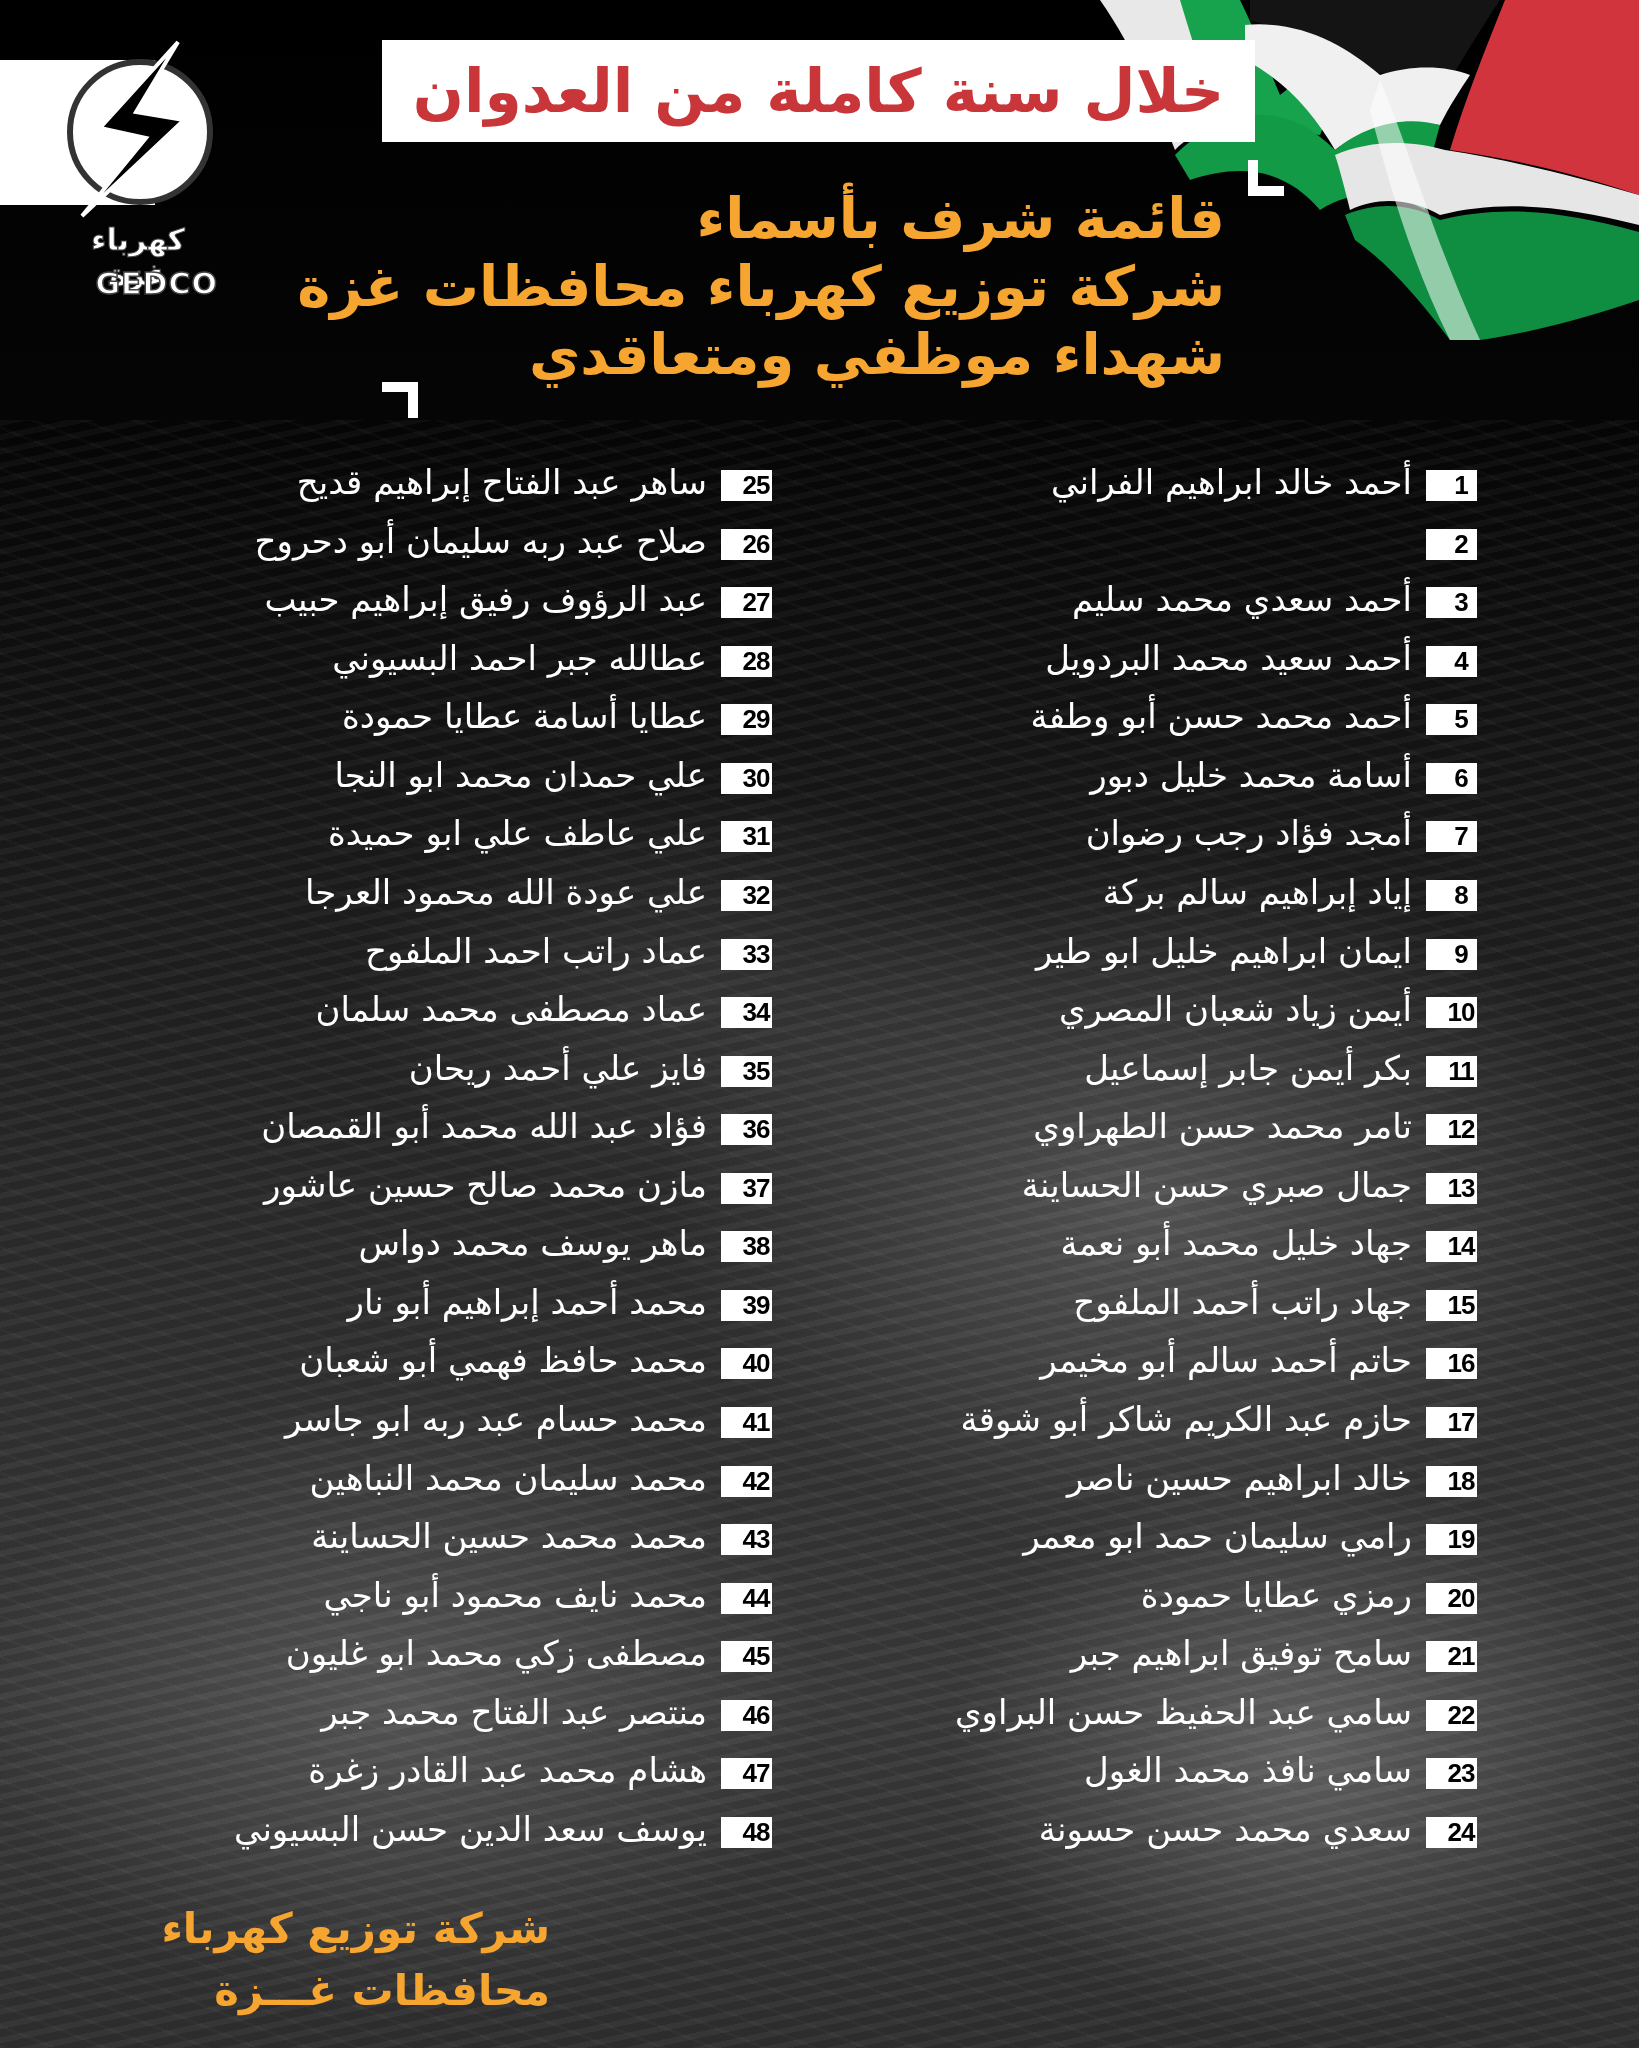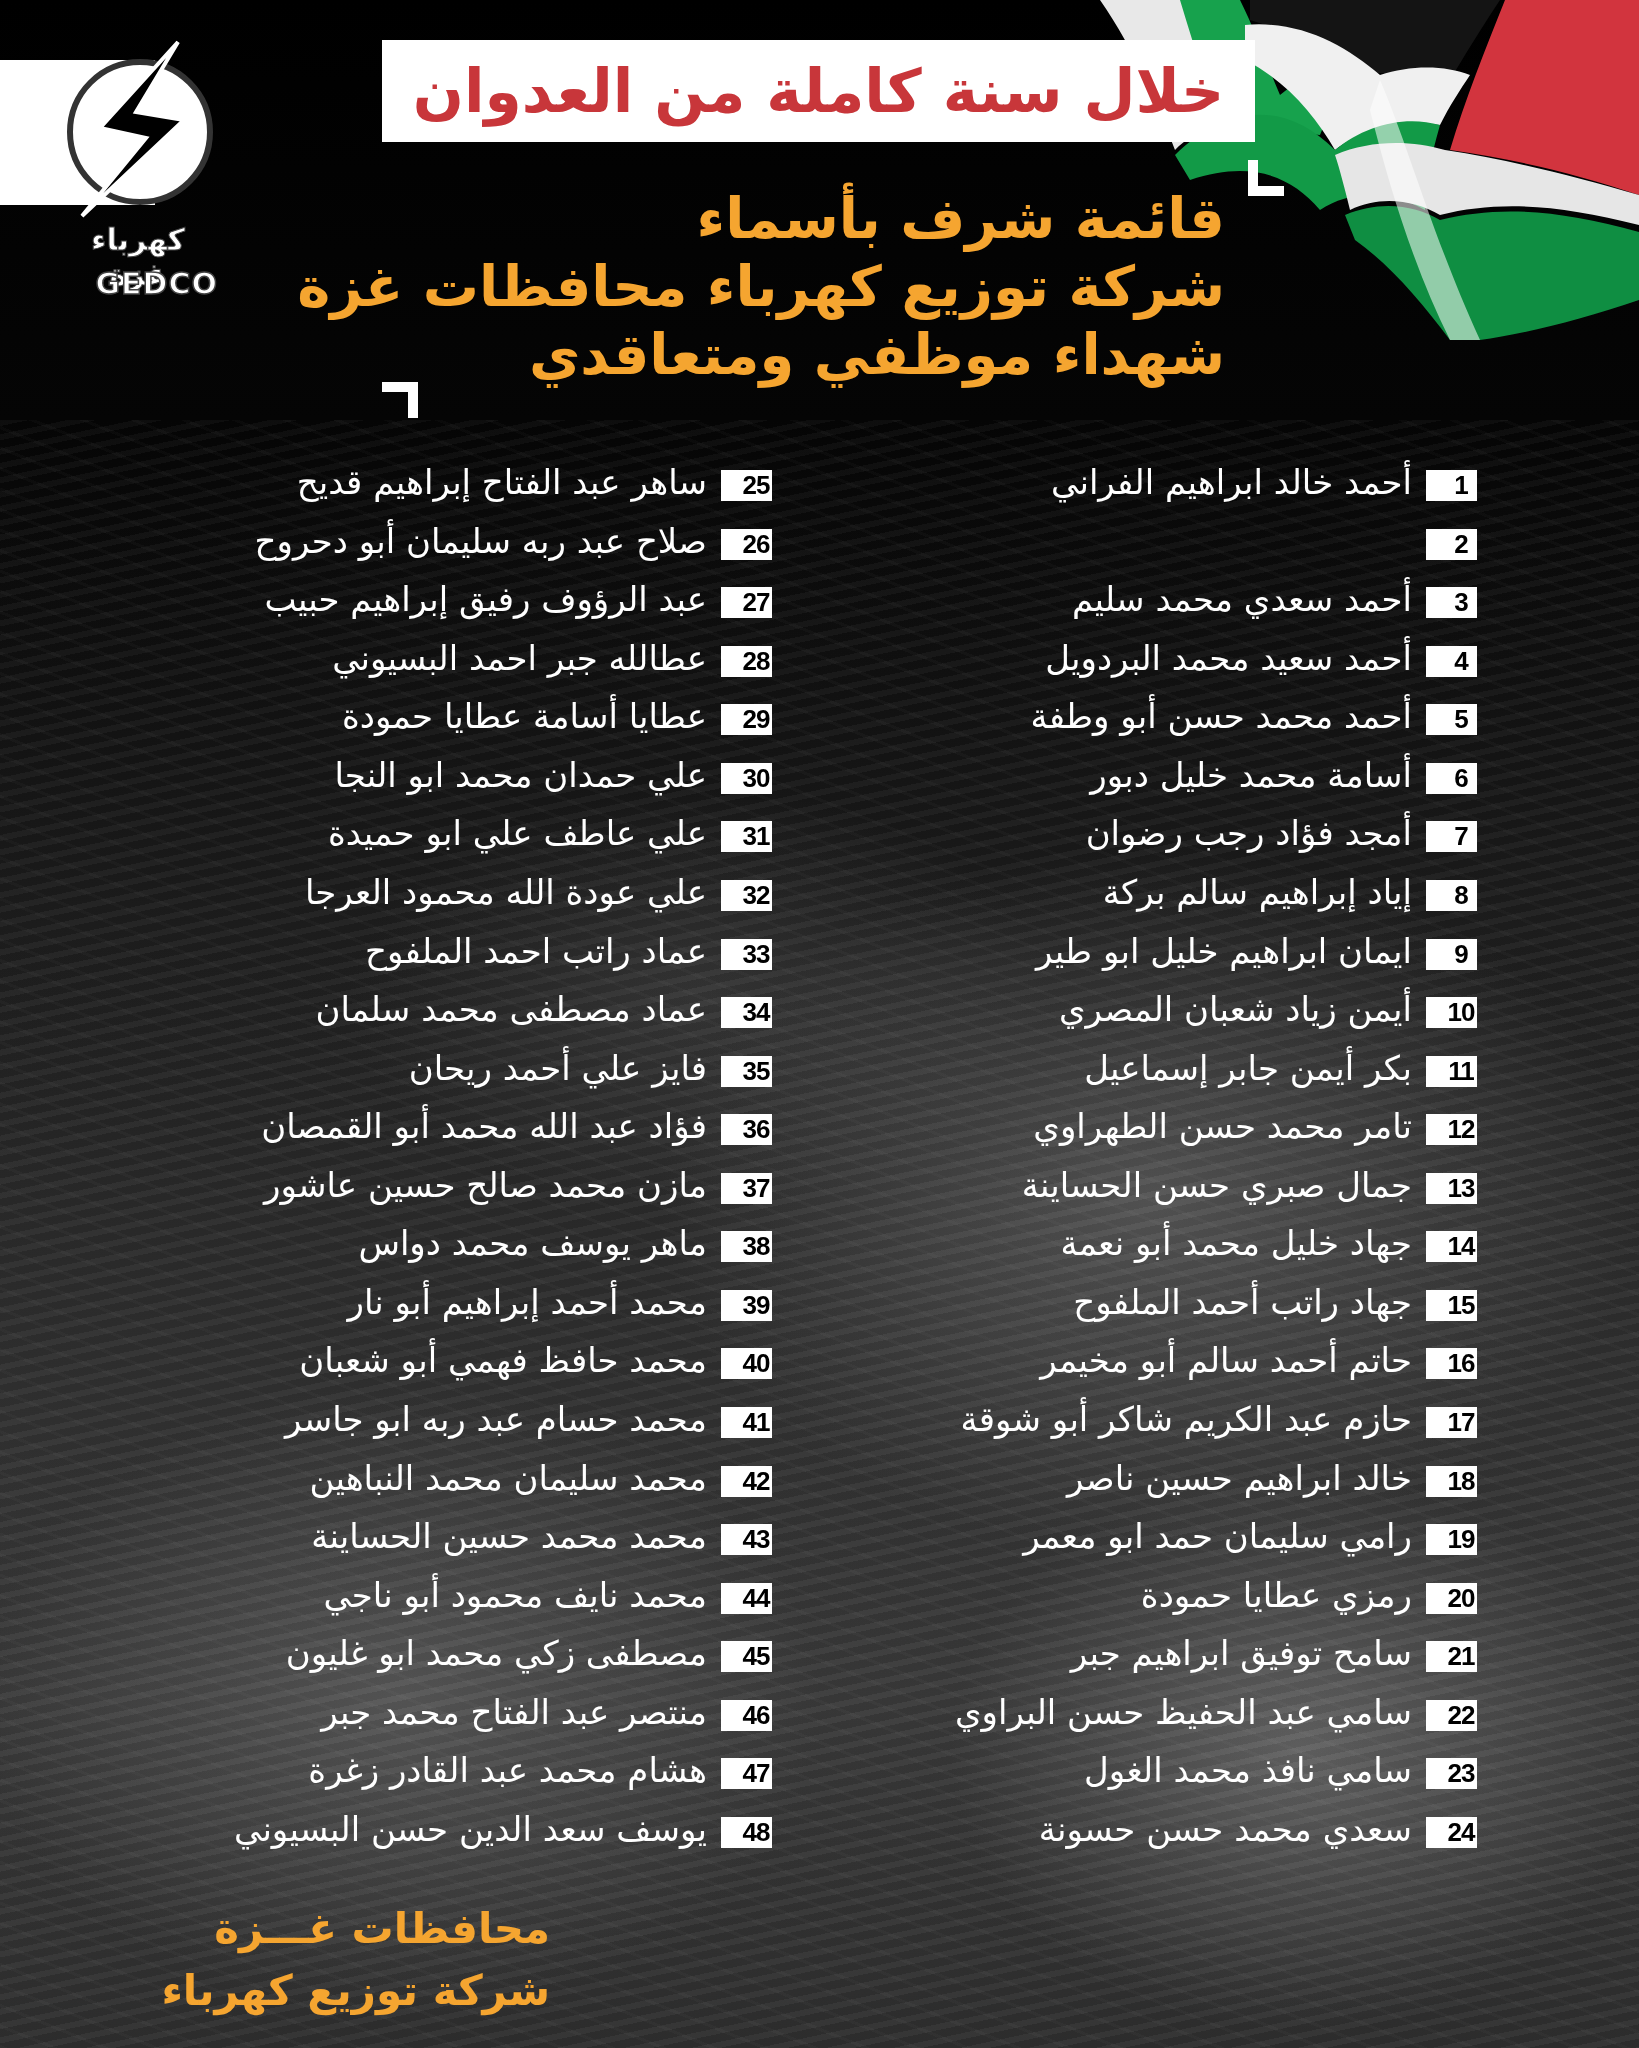--- a/index.html
+++ b/index.html
@@ -426,16 +426,16 @@
         <span class="num-badge">47</span>
         <span class="name">هشام محمد عبد القادر زغرة</span>
       </li>
     <li class="list-item">
         <span class="num-badge">48</span>
         <span class="name">يوسف سعد الدين حسن البسيوني</span>
       </li>
   </ul>
 
   <div class="footer">
+    <span class="line">شركة توزيع كهرباء</span>
     <span class="line">محافظات غـــزة</span>
-    <span class="line">شركة توزيع كهرباء</span>
   </div>
 </div>
 
 </body></html>

